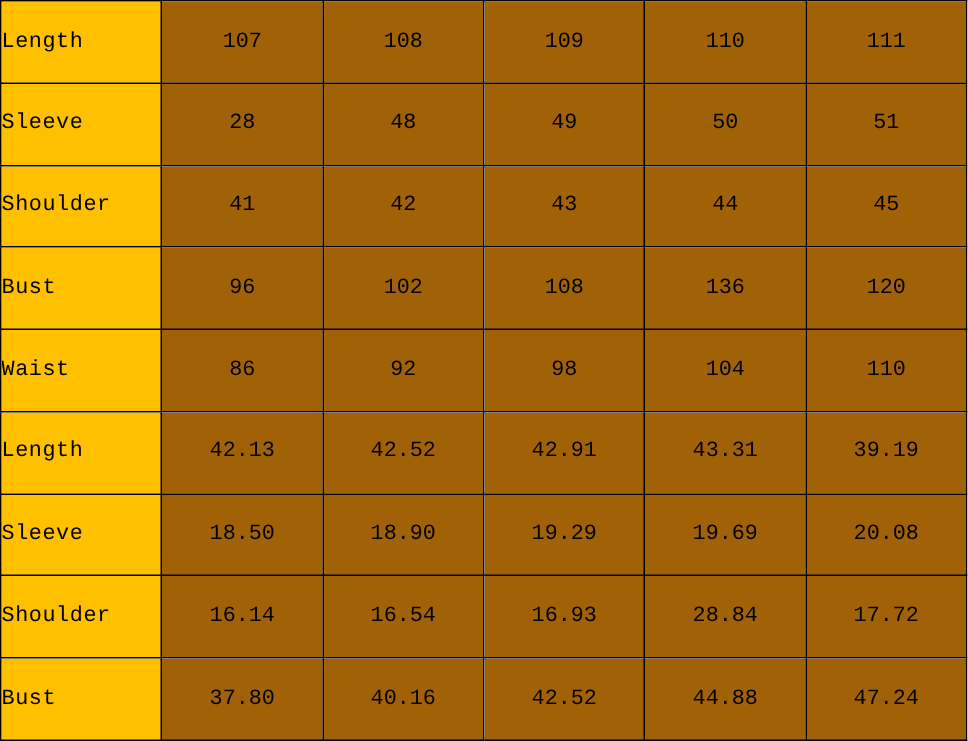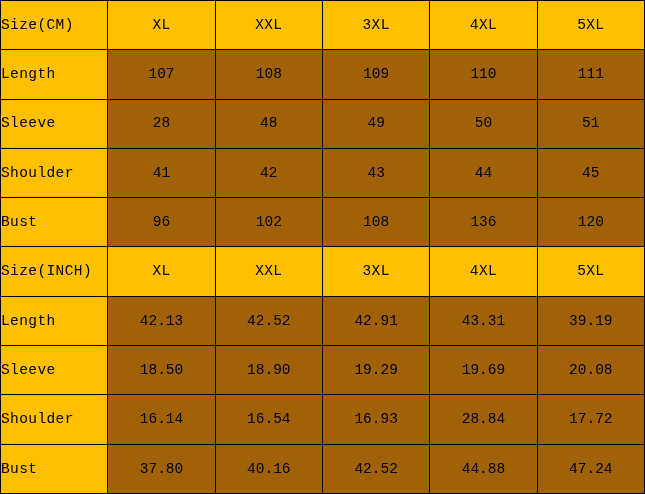--- a/index.html
+++ b/index.html
@@ -68,28 +68,20 @@
   <colgroup>
     <col class="label-col">
     <col class="data-col">
     <col class="data-col">
     <col class="data-col">
     <col class="data-col">
     <col class="data-col">
   </colgroup>
   <tbody>
 
-    <tr>
-      <td class="hdr-cell hdr-label">Size(CM)</td>
-      <td class="hdr-cell hdr-size">XL</td>
-      <td class="hdr-cell hdr-size">XXL</td>
-      <td class="hdr-cell hdr-size">3XL</td>
-      <td class="hdr-cell hdr-size">4XL</td>
-      <td class="hdr-cell hdr-size">5XL</td>
-    </tr>
 
     <tr>
       <td class="label-cell">Length</td>
       <td class="data-cell">107</td>
       <td class="data-cell">108</td>
       <td class="data-cell">109</td>
       <td class="data-cell">110</td>
       <td class="data-cell">111</td>
     </tr>
 
@@ -113,29 +105,29 @@
 
     <tr>
       <td class="label-cell">Bust</td>
       <td class="data-cell">96</td>
       <td class="data-cell">102</td>
       <td class="data-cell">108</td>
       <td class="data-cell">136</td>
       <td class="data-cell">120</td>
     </tr>
 
+    <tr>
+      <td class="label-cell">Waist</td>
+      <td class="data-cell">86</td>
+      <td class="data-cell">92</td>
+      <td class="data-cell">98</td>
+      <td class="data-cell">104</td>
+      <td class="data-cell">110</td>
+    </tr>
 
-    <tr>
-      <td class="hdr-cell hdr-label">Size(INCH)</td>
-      <td class="hdr-cell hdr-size">XL</td>
-      <td class="hdr-cell hdr-size">XXL</td>
-      <td class="hdr-cell hdr-size">3XL</td>
-      <td class="hdr-cell hdr-size">4XL</td>
-      <td class="hdr-cell hdr-size">5XL</td>
-    </tr>
 
     <tr>
       <td class="label-cell">Length</td>
       <td class="data-cell">42.13</td>
       <td class="data-cell">42.52</td>
       <td class="data-cell">42.91</td>
       <td class="data-cell">43.31</td>
       <td class="data-cell">39.19</td>
     </tr>
 

